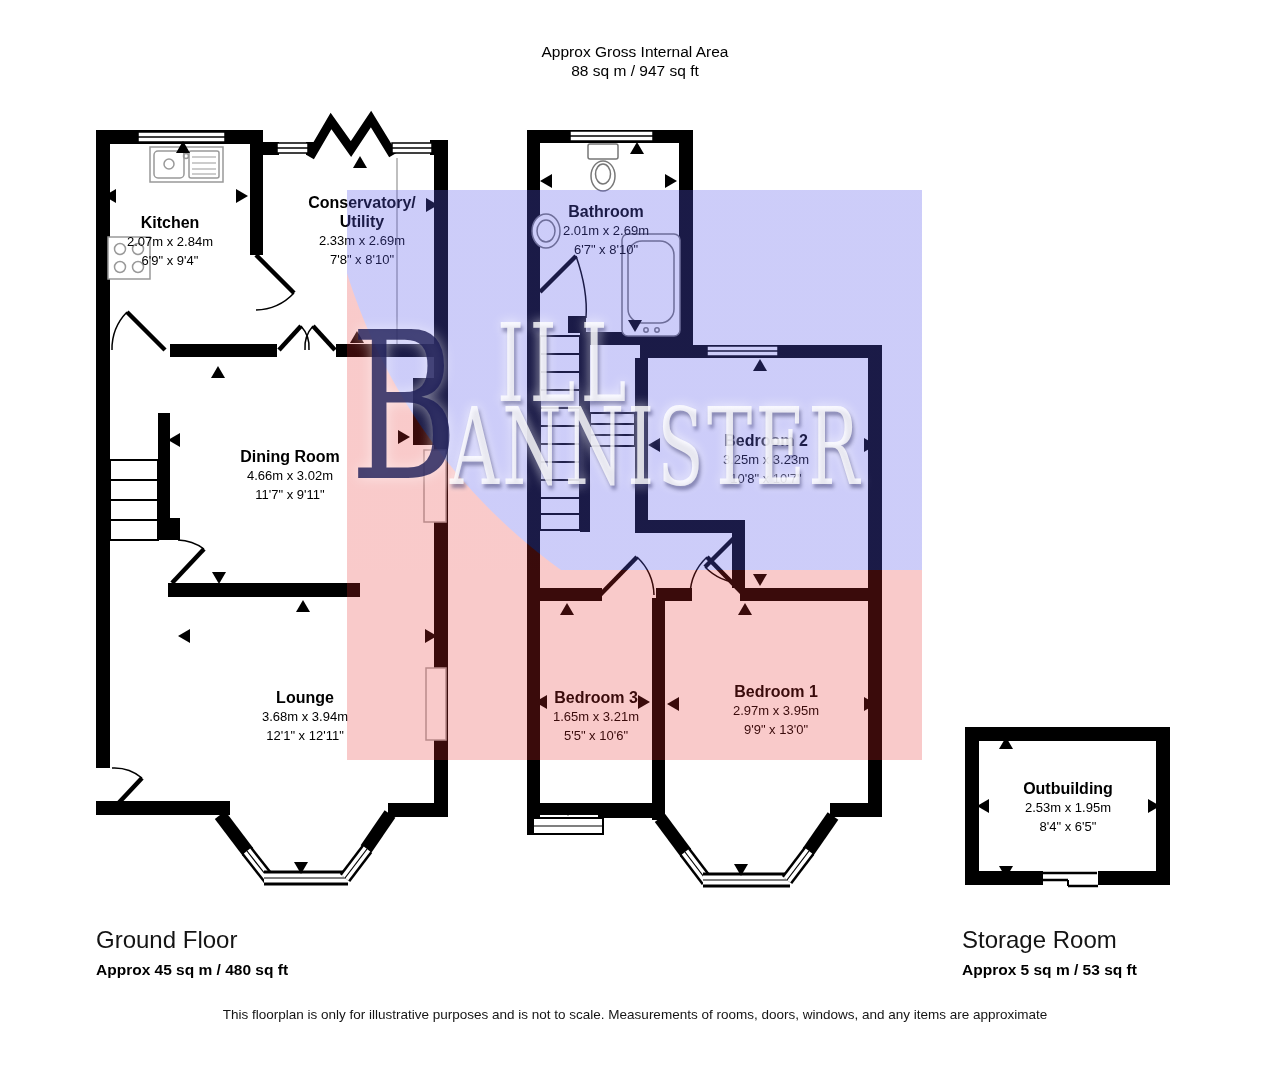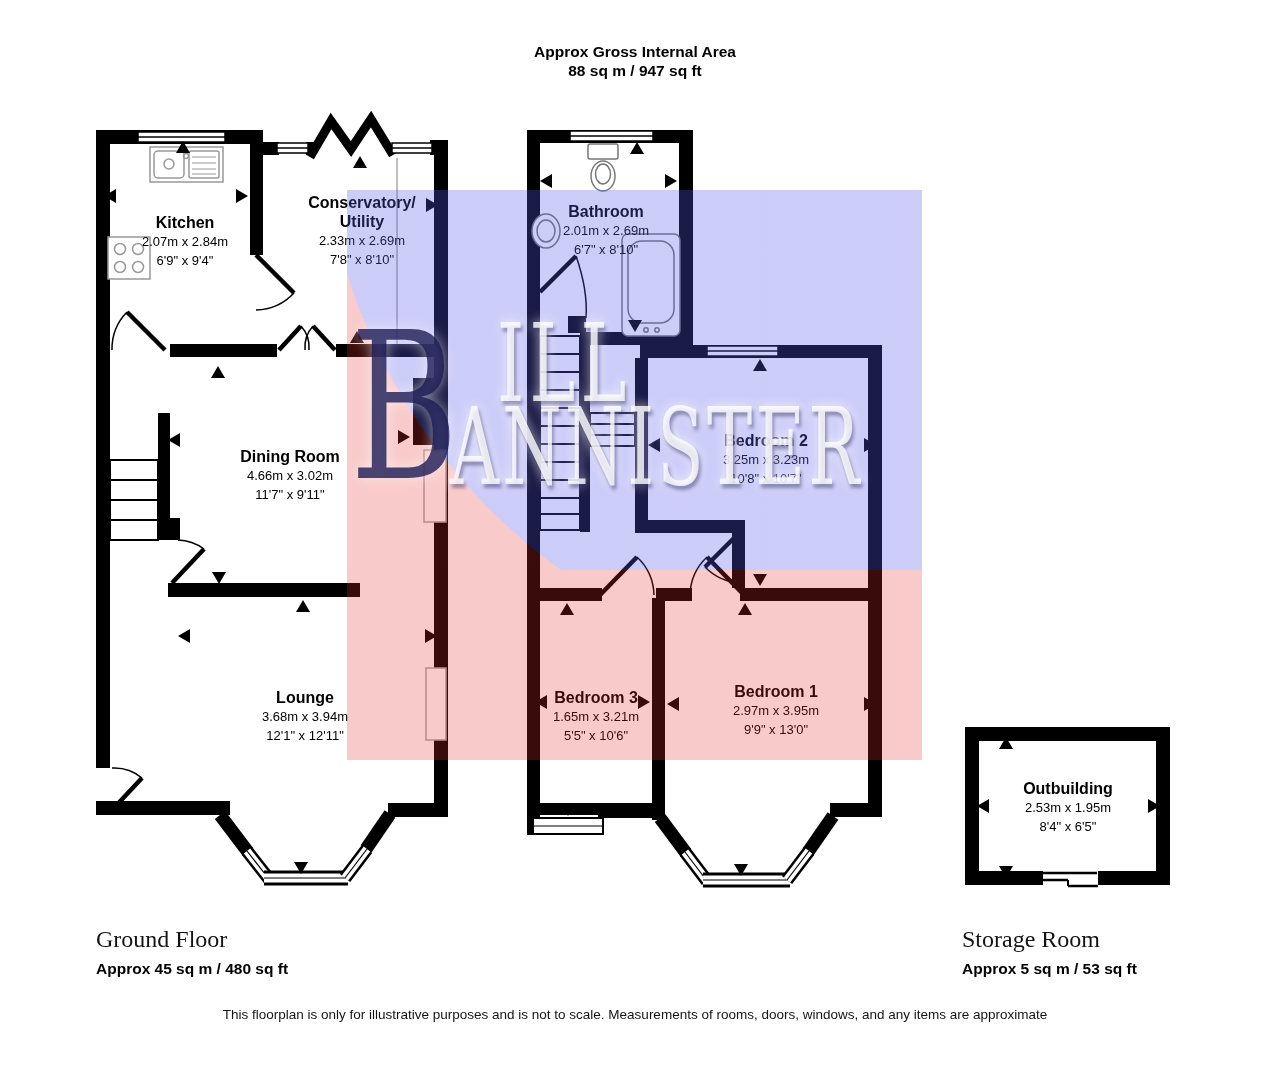--- a/index.html
+++ b/index.html
@@ -2,24 +2,24 @@
 <html><head>
 <meta charset="utf-8">
 <style>
   html,body{margin:0;padding:0;background:#fff;}
   #canvas{position:relative;width:1270px;height:1080px;background:#fff;overflow:hidden;
           font-family:"Liberation Sans",sans-serif;}
   #plan-svg{position:absolute;left:0;top:0;}
   .room-label{position:absolute;text-align:center;transform:translateX(-50%);color:#000;white-space:nowrap;z-index:5;}
   .room-label .rname{font-weight:bold;font-size:16px;line-height:19px;}
   .room-label .rdim{font-size:13px;line-height:19px;}
-  .header{position:absolute;top:42px;left:0;width:1270px;text-align:center;font-weight:bold;
+  .header{position:absolute;top:42px;left:0;width:1270px;text-align:center;font-weight:normal;
           font-size:15.5px;line-height:19px;color:#000;z-index:20;}
   .floor-label{position:absolute;z-index:20;color:#000;}
-  .fl-name{font-size:24px;font-weight:normal;color:#141414;font-family:Liberation Serif, serif;}
+  .fl-name{font-size:24px;font-weight:normal;color:#141414;}
   .fl-area{font-size:15.5px;font-weight:bold;margin-top:7px;color:#000;text-align:center;}
   .disclaimer{position:absolute;top:1006px;left:0;width:1270px;text-align:center;
               font-size:13.5px;line-height:18px;color:#141414;z-index:20;}
   
   .ov-top{position:absolute;left:347px;top:190px;width:575px;height:380px;z-index:10;pointer-events:none;
       background:radial-gradient(circle 580px at 553px -90px, rgba(88,88,235,0.30) 0 579px, rgba(231,45,45,0.25) 580px);}
   .ov-bottom{position:absolute;left:347px;top:570px;width:575px;height:190px;z-index:10;pointer-events:none;
       background:rgba(231,45,45,0.25);}
   .wm{position:absolute;z-index:12;pointer-events:none;font-family:"DejaVu Serif",serif;line-height:1;
       transform-origin:left top;}
@@ -287,21 +287,21 @@
       </g>
       <g fill="#000">
         <polygon points="999,749 1013,749 1006,737"></polygon>
         <polygon points="977,806 989,799 989,813"></polygon>
         <polygon points="1160,806 1148,799 1148,813"></polygon>
         <polygon points="999,866 1013,866 1006,878"></polygon>
       </g>
     </g>
   </svg>
 
-  <div class="room-label" style="left:185px;top:213px">
+  <div class="room-label" style="left:170px;top:213px">
     <div class="rname">Kitchen</div>
     <div class="rdim">2.07m x 2.84m</div>
     <div class="rdim">6'9" x 9'4"</div>
   </div>
   <div class="room-label" style="left:362px;top:193px">
     <div class="rname">Conservatory/</div>
     <div class="rname">Utility</div>
     <div class="rdim">2.33m x 2.69m</div>
     <div class="rdim">7'8" x 8'10"</div>
   </div>

